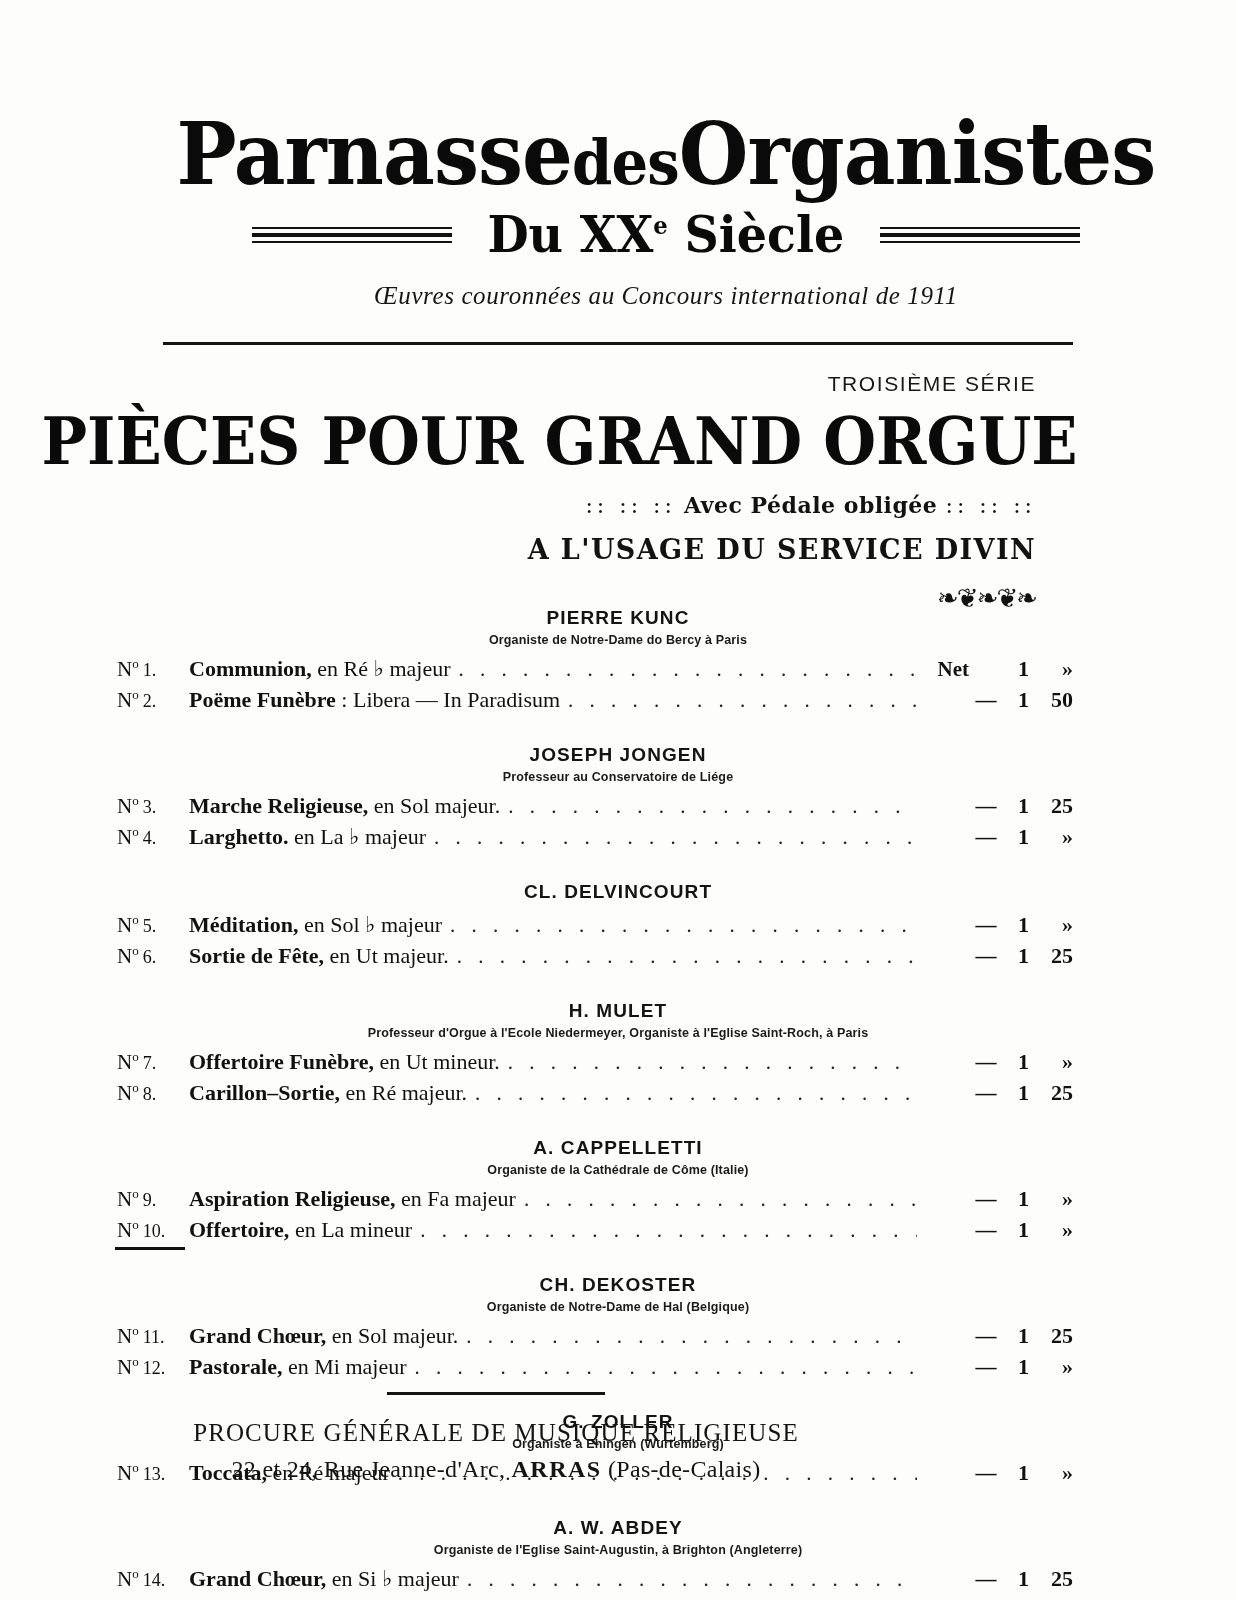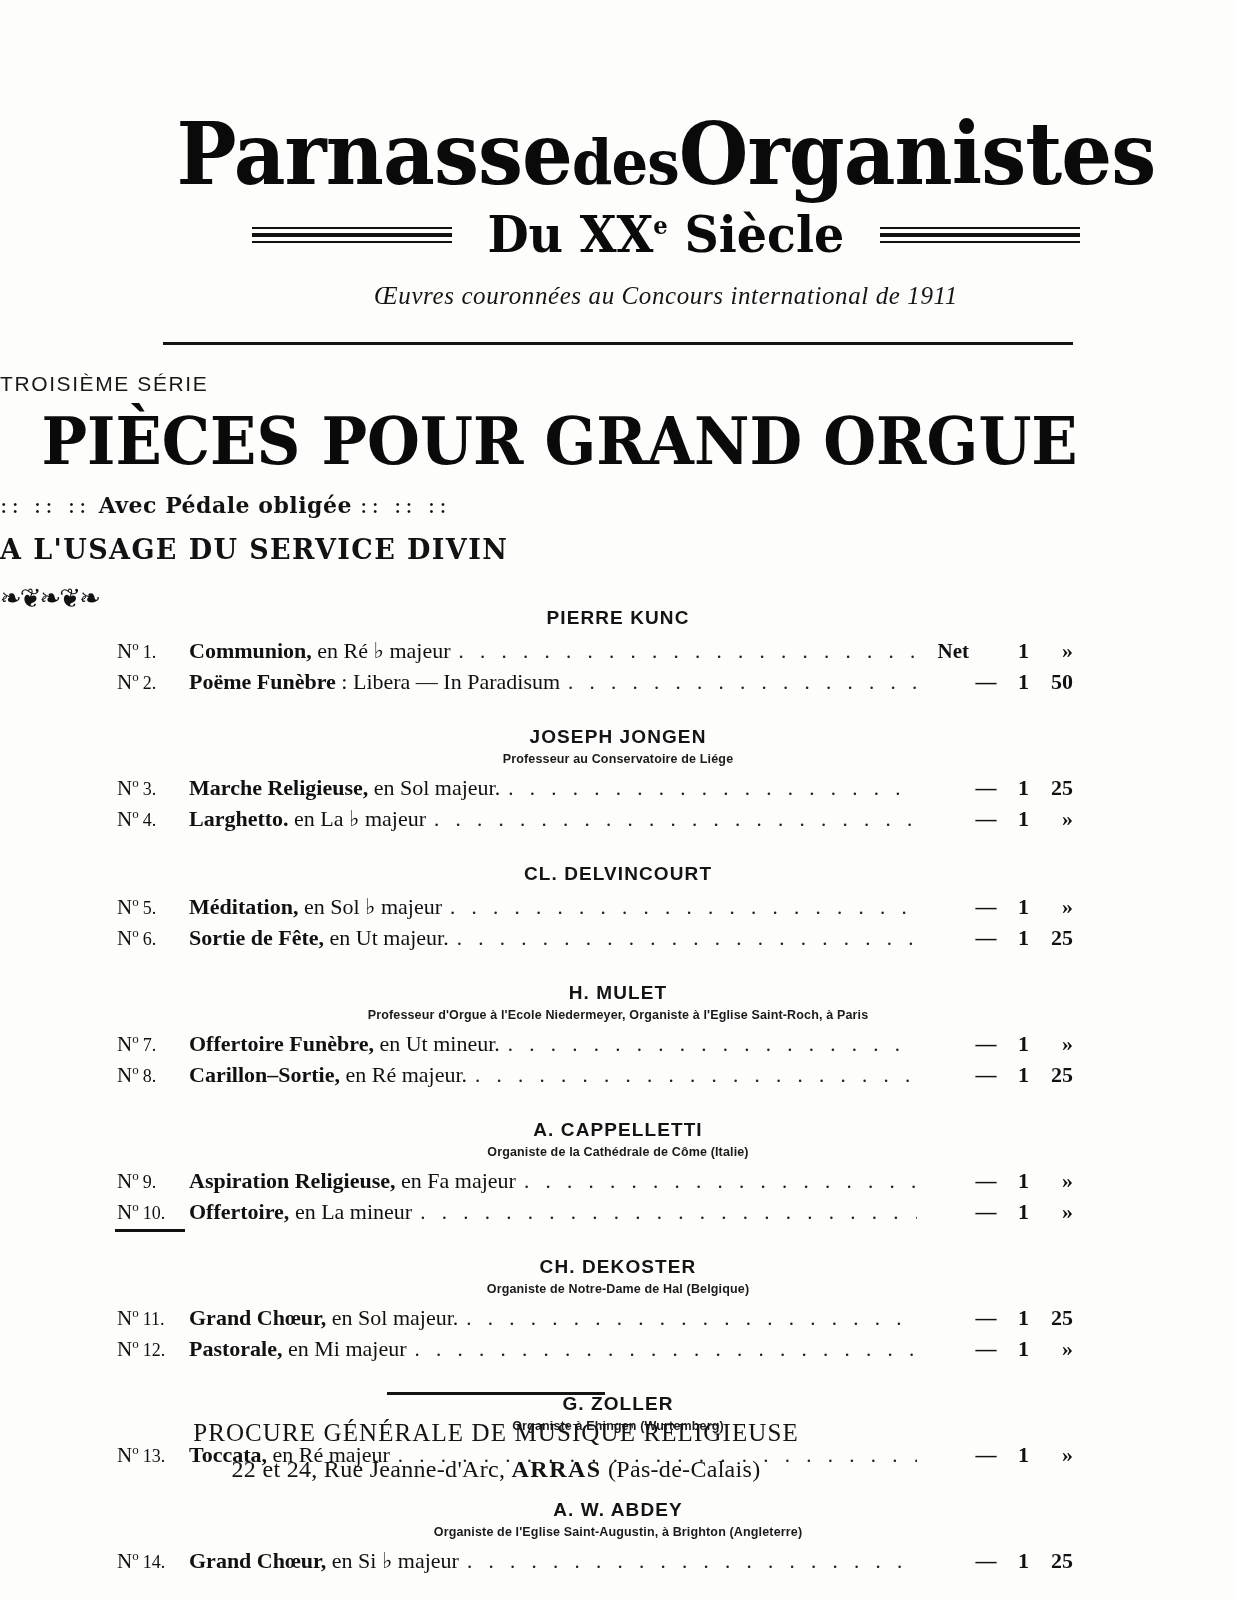--- a/index.html
+++ b/index.html
@@ -92,21 +92,21 @@
     height: 3px;
     background: #141414;
   }
 
   
   .series-block {
     position: absolute;
     top: 372px;
     left: 0;
     width: 1036px;
-    text-align: left;
+    text-align: right;
   }
   .serie-label {
     font-family: "Liberation Sans", sans-serif;
     font-size: 21px;
     letter-spacing: 1.6px;
     color: #181818;
   }
   .pieces-title {
     margin-top: 12px;
     font-family: "DejaVu Serif", serif;
@@ -314,20 +314,21 @@
       <span class="dots">:: :: ::</span>
       <span>Avec Pédale obligée</span>
       <span class="dots">:: :: ::</span>
     </div>
     <div class="usage-line">A L'USAGE DU SERVICE DIVIN</div>
     <div class="ornament">❧❦❧❦❧</div>
   </div>
 
   <div class="contents" id="contents">
       <div class="composer first">PIERRE KUNC</div>
+      <div class="composer-role">Organiste de Notre-Dame do Bercy à Paris</div>
       <div class="entries">
         <div class="entry">
           <span class="num"><span>N</span><sup>o</sup><span class="n">1.</span></span>
           <span class="title"><span>Communion,</span> <span class="reg">en Ré</span> <span class="reg flat">♭</span> <span class="reg">majeur</span></span>
           <span class="leader">. . . . . . . . . . . . . . . . . . . . . . . . . . . . . . . . . . . . . . . . . . . . . . . . . . . . . . . . . . . . </span>
           <span class="net">Net</span>
           <span class="dash"></span>
           <span class="price-a">1</span>
           <span class="price-b">»</span>
         </div>

